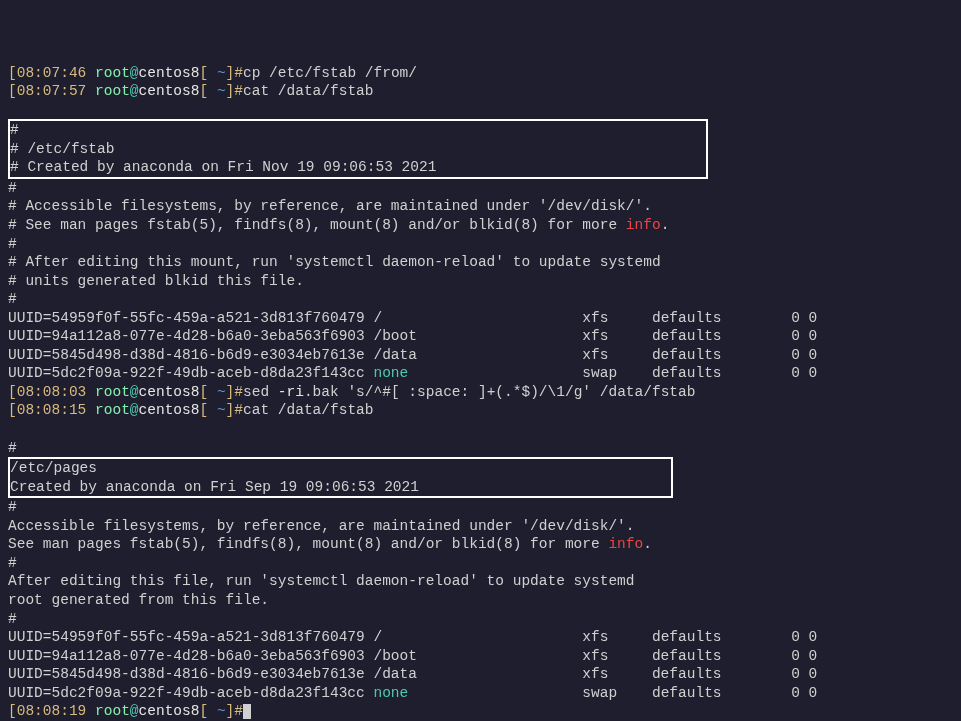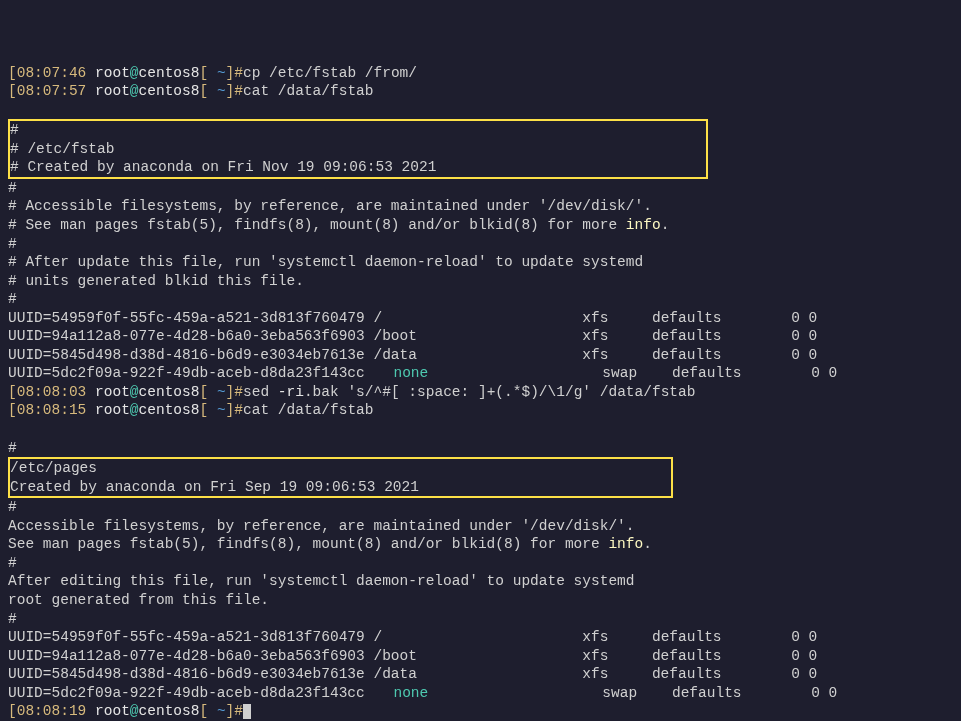--- a/index.html
+++ b/index.html
@@ -8,28 +8,28 @@
     background: #1e1e2e;
     color: #d0d0d0;
     font-family: 'Consolas', 'Monaco', 'Courier New', monospace;
     font-size: 14.5px;
     line-height: 1.28;
     white-space: pre;
     width: 961px;
     box-sizing: border-box;
   }
   .yellow { color: #d7ba7d; }
-  .green  { color: #e5e5e5; margin-top: 6px; }
+  .green  { color: #86efac; margin-top: 6px; }
   .cyan   { color: #4ec9b0; }
   .magenta{ color: #e5e5e5; }
   .blue   { color: #569cd6; }
-  .teal   { color: #4ec9b0; margin-left: 20px; }
-  .info   { color: #fef9c3; }
+  .teal   { color: #4ec9b0; }
+  .info   { color: #ef4444; }
   .redbox {
-    border: 2px solid #fde047;
+    border: 2px solid #ffffff;
     box-sizing: border-box;
     display: inline-block;
   }
   .cursor {
     display: inline-block;
     width: 8px;
     height: 15px;
     background: #d0d0d0;
     vertical-align: text-bottom;
   }
@@ -41,21 +41,21 @@
 <div><span><span class="yellow">[</span><span class="yellow">08:07:46</span><span class="yellow"> </span><span class="green">root</span><span class="cyan">@</span><span class="magenta">centos8</span><span class="yellow">[ </span><span class="blue">~</span><span class="yellow">]#</span><span>cp /etc/fstab /from/</span></span>
 <span><span class="yellow">[</span><span class="yellow">08:07:57</span><span class="yellow"> </span><span class="green">root</span><span class="cyan">@</span><span class="magenta">centos8</span><span class="yellow">[ </span><span class="blue">~</span><span class="yellow">]#</span><span>cat /data/fstab</span></span>
 
 <span class="redbox"><span>#</span>                                                                               
 <span># /etc/fstab</span>                                                                   
 <span># Created by anaconda on Fri Nov 19 09:06:53 2021</span>                               </span>
 <span>#</span>
 <span># Accessible filesystems, by reference, are maintained under '/dev/disk/'.</span>
 <span><span># See man pages fstab(5), findfs(8), mount(8) and/or blkid(8) for more </span><span class="info">info</span><span>.</span></span>
 <span>#</span>
-<span># After update this file, run 'systemctl daemon-reload' to update systemd</span>
+<span># After editing this mount, run 'systemctl daemon-reload' to update systemd</span>
 <span># units generated blkid this file.</span>
 <span>#</span>
 <span><span>UUID=54959f0f-55fc-459a-a521-3d813f760479 /</span>                       <span>xfs</span>     <span>defaults</span>        <span>0</span> <span>0</span></span>
 <span><span>UUID=94a112a8-077e-4d28-b6a0-3eba563f6903 /boot</span>                   <span>xfs</span>     <span>defaults</span>        <span>0</span> <span>0</span></span>
 <span><span>UUID=5845d498-d38d-4816-b6d9-e3034eb7613e /data</span>                   <span>xfs</span>     <span>defaults</span>        <span>0</span> <span>0</span></span>
 <span><span>UUID=5dc2f09a-922f-49db-aceb-d8da23f143cc </span><span class="teal">none</span>                    <span>swap</span>    <span>defaults</span>        <span>0</span> <span>0</span></span>
 <span><span class="yellow">[</span><span class="yellow">08:08:03</span><span class="yellow"> </span><span class="green">root</span><span class="cyan">@</span><span class="magenta">centos8</span><span class="yellow">[ </span><span class="blue">~</span><span class="yellow">]#</span><span><span>sed </span><span class="magenta">-ri</span><span>.bak 's/^#[ :space: ]+(.*$)/\1/g' /data/fstab</span></span></span>
 <span><span class="yellow">[</span><span class="yellow">08:08:15</span><span class="yellow"> </span><span class="green">root</span><span class="cyan">@</span><span class="magenta">centos8</span><span class="yellow">[ </span><span class="blue">~</span><span class="yellow">]#</span><span>cat /data/fstab</span></span>
 
 <span>#</span>

